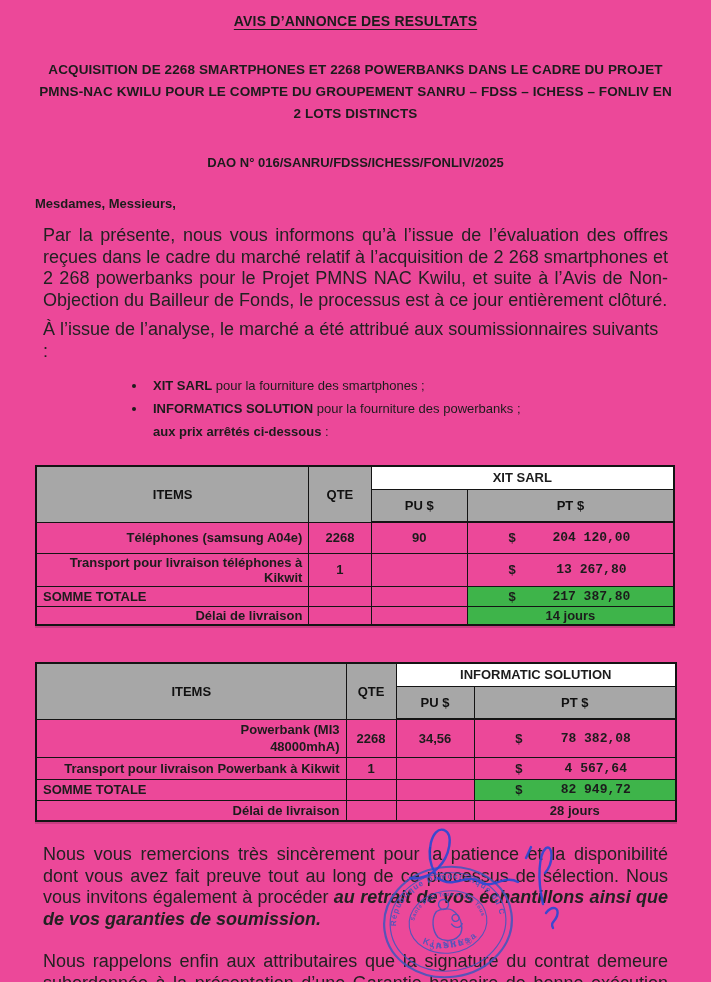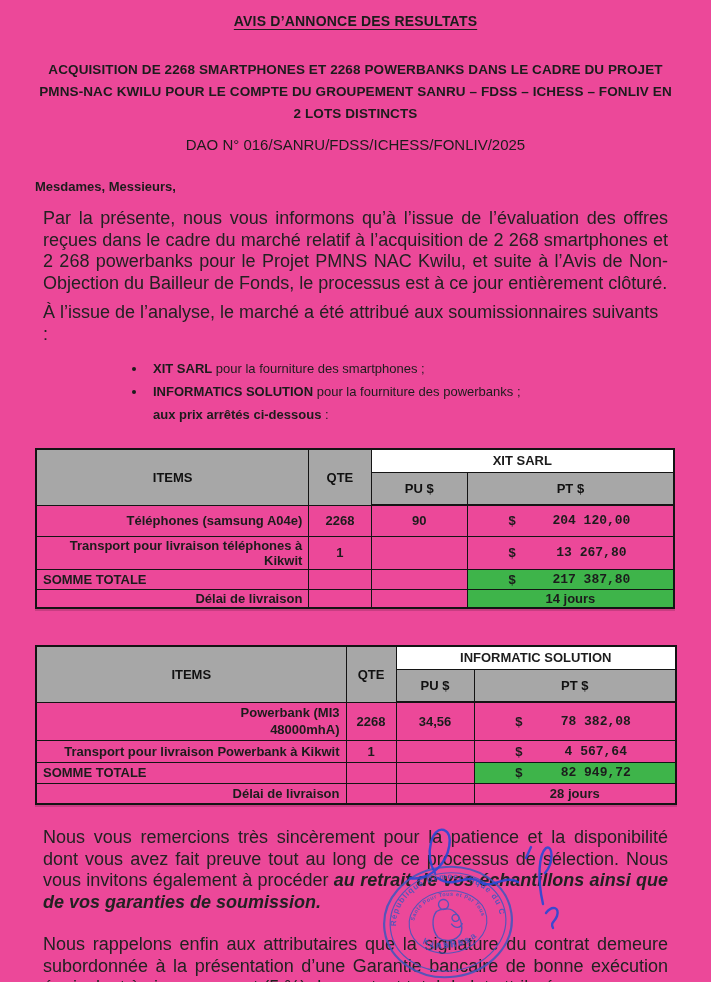--- a/index.html
+++ b/index.html
@@ -10,21 +10,21 @@
   }
   .center{text-align:center;}
   .doc-title{
     margin-top:13px;font-size:14px;font-weight:700;letter-spacing:.2px;
   }
   .doc-title span{text-decoration:underline;text-underline-offset:3px;}
   .doc-heading{
     margin:30px auto 0;max-width:650px;font-size:13.5px;font-weight:700;
     line-height:22px;letter-spacing:.1px;
   }
-  .dao-ref{margin-top:11px;font-size:15px;font-weight:400;}
+  .dao-ref{margin-top:30px;font-size:13px;font-weight:700;}
   .salutation{margin-top:26px;font-size:13px;font-weight:700;}
   p.body{
     margin:14px 8px 0;font-size:18px;line-height:21.5px;text-align:justify;color:#222;
   }
   p.intro2{margin-top:8px;text-align:left;}
   .bold{font-weight:700;}
   .bolditalic{font-weight:700;font-style:italic;}
   ul.award-list{margin:12px 0 0;padding-left:112px;font-size:13px;line-height:23px;}
   ul.award-list li{margin:0;padding-left:6px;}
   .bullet-note{font-size:13px;line-height:23px;}

